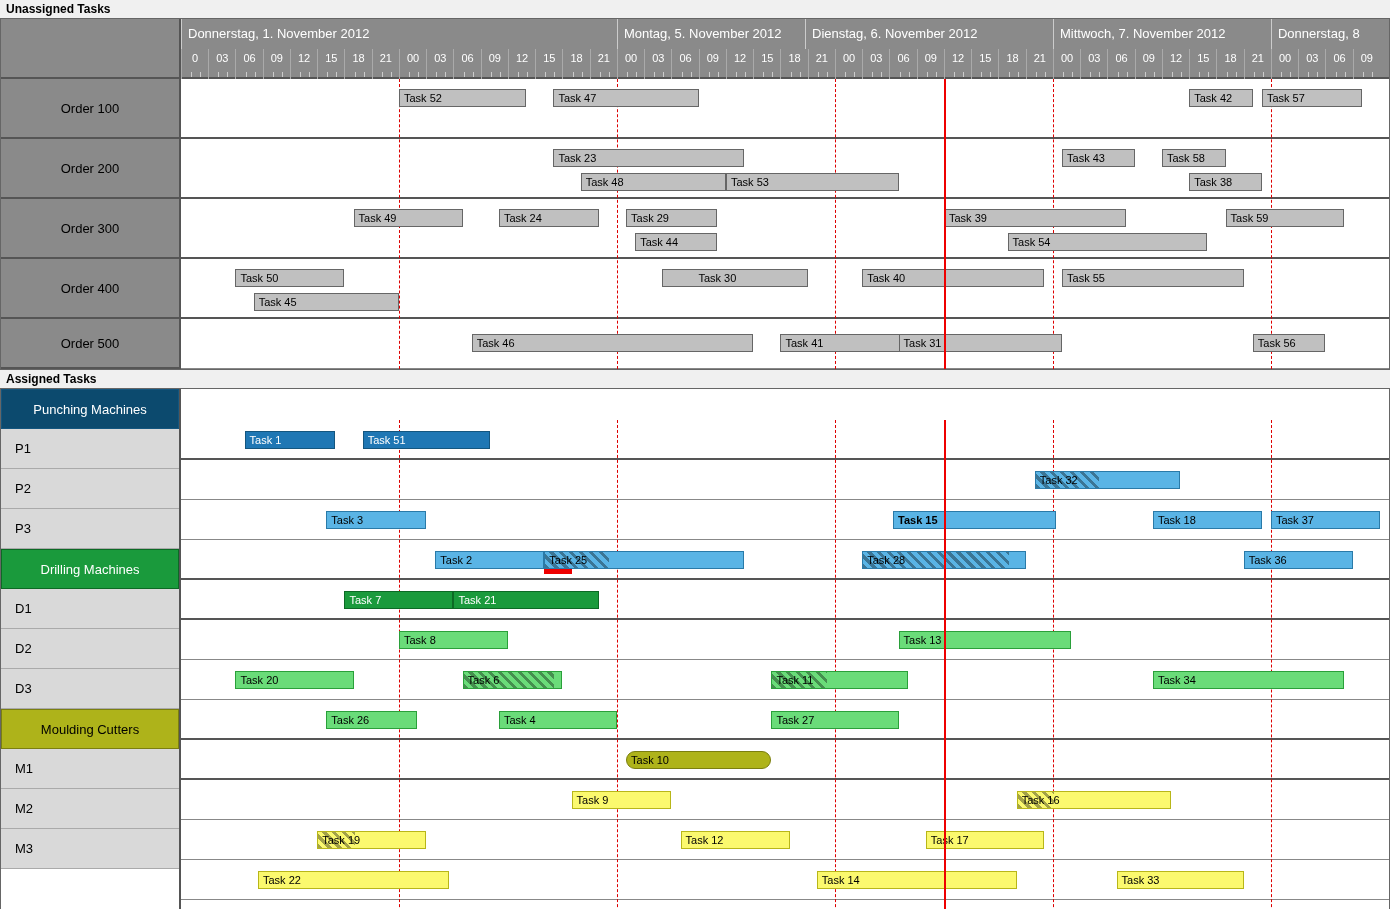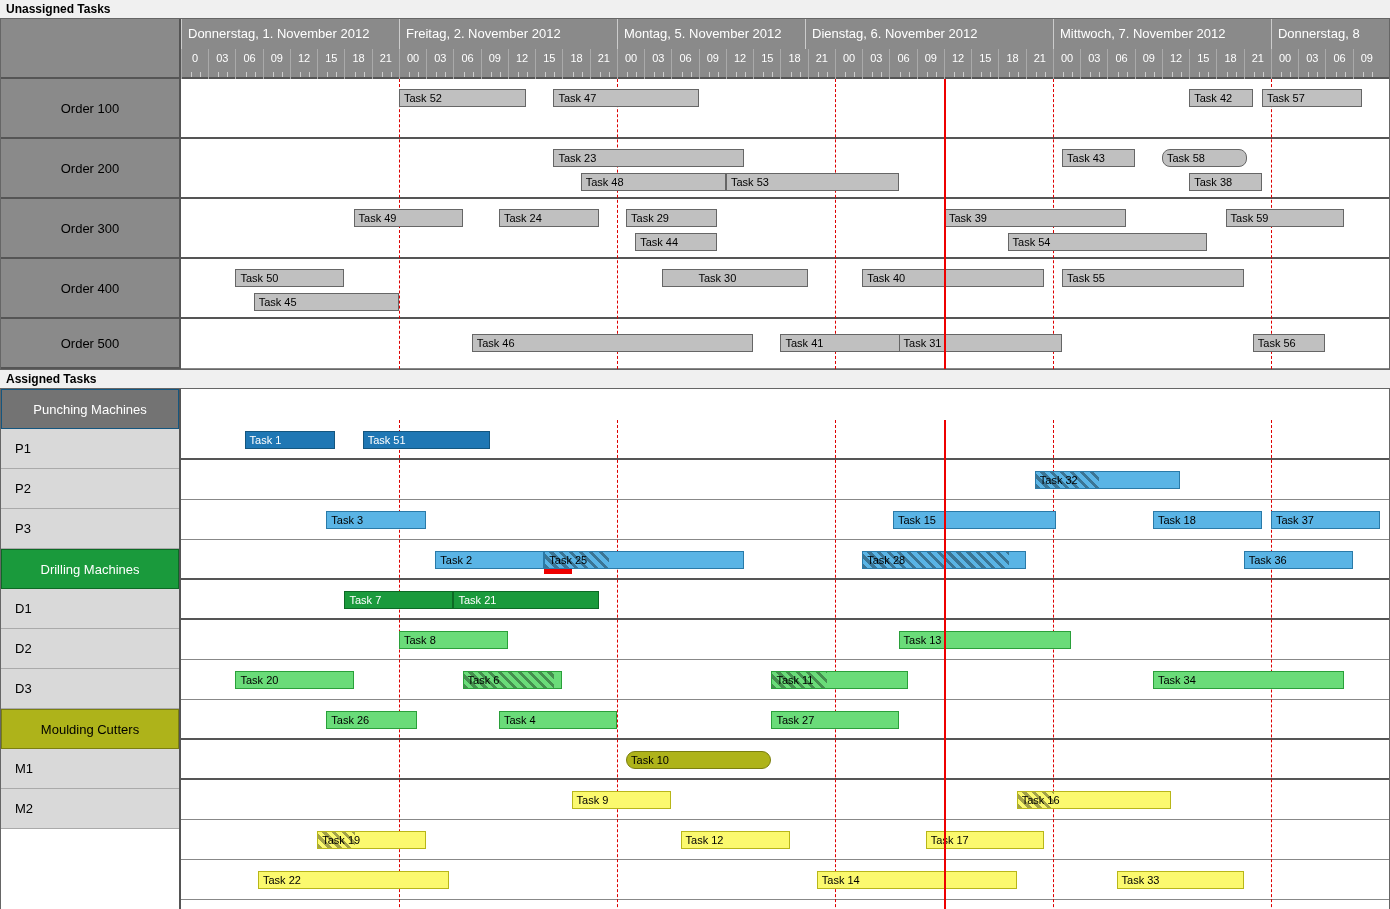--- a/index.html
+++ b/index.html
@@ -130,21 +130,21 @@
     position:absolute; top:0; bottom:0; left:0;
     background: repeating-linear-gradient(45deg, rgba(0,0,0,0.35) 0, rgba(0,0,0,0.35) 3px, transparent 3px, transparent 7px);
   }
   
   .aleft-row {
     display:flex; align-items:center; padding-left:14px;
     border-bottom:1px solid #aaa; font-size:13px;
   }
   .aleft-row.h40 { height: 40px; }
   .aleft-row.group { justify-content:center; font-size:13px; padding-left:0;}
-  .aleft-row.group.blue  { background:#737373; color:#fff; border:1px solid #14567f;}
+  .aleft-row.group.blue  { background:#0c4a6e; color:#fff; border:1px solid #14567f;}
   .aleft-row.group.green { background:#1a9a3c; color:#fff; border:1px solid #0c6a25;}
   .aleft-row.group.olive { background:#aeb31a; color:#000; border:1px solid #7b7f10;}
   .aleft-row.res { background:#d9d9d9; }
   .redbar {
     position:absolute; height:5px; background:#e00; z-index:4;
   }
 </style>
 </head>
 <body>
 
@@ -156,21 +156,20 @@
         <div class="left-row h60" style="height: 60px;">Order 100</div>
         <div class="left-row h60" style="height: 60px;">Order 200</div>
         <div class="left-row h60" style="height: 60px;">Order 300</div>
         <div class="left-row h60" style="height: 60px;">Order 400</div>
         <div class="left-row h50" style="height: 50px;">Order 500</div>
       </div>
   </div>
   <div class="right-col">
     <div class="right-header" id="time-header-1">
         <div class="day-hdr" style="left: 0px; width: 217.992px;">Donnerstag, 1. November 2012</div>
-        <div class="day-hdr" style="left: 217.992px; width: 217.992px;">Freitag, 2. November 2012</div>
         <div class="day-hdr" style="left: 435.984px; width: 217.992px;">Montag, 5. November 2012</div>
         <div class="day-hdr" style="left: 624px; width: 217.992px;">Dienstag, 6. November 2012</div>
         <div class="day-hdr" style="left: 871.968px; width: 217.992px;">Mittwoch, 7. November 2012</div>
         <div class="day-hdr" style="left: 1089.96px; width: 217.992px;">Donnerstag, 8</div>
         <div class="hour-hdr" style="left: 0px; width: 27.249px;">0<div class="hour-tick" style="left: 9.083px;"></div><div class="hour-tick" style="left: 18.166px;"></div></div>
         <div class="hour-hdr" style="left: 27.249px; width: 27.249px;">03<div class="hour-tick" style="left: 9.083px;"></div><div class="hour-tick" style="left: 18.166px;"></div></div>
         <div class="hour-hdr" style="left: 54.498px; width: 27.249px;">06<div class="hour-tick" style="left: 9.083px;"></div><div class="hour-tick" style="left: 18.166px;"></div></div>
         <div class="hour-hdr" style="left: 81.747px; width: 27.249px;">09<div class="hour-tick" style="left: 9.083px;"></div><div class="hour-tick" style="left: 18.166px;"></div></div>
         <div class="hour-hdr" style="left: 108.996px; width: 27.249px;">12<div class="hour-tick" style="left: 9.083px;"></div><div class="hour-tick" style="left: 18.166px;"></div></div>
         <div class="hour-hdr" style="left: 136.245px; width: 27.249px;">15<div class="hour-tick" style="left: 9.083px;"></div><div class="hour-tick" style="left: 18.166px;"></div></div>
@@ -224,21 +223,21 @@
         <div class="vline" style="left: 653.976px;"></div>
         <div class="vline" style="left: 871.968px;"></div>
         <div class="vline" style="left: 1089.96px;"></div>
         <div class="nowline" style="left: 762.972px;"></div>
         <div class="task gray" style="top: 10px; left: 217.992px; width: 127.162px;">Task 52</div>
         <div class="task gray" style="top: 10px; left: 372.403px; width: 145.328px;">Task 47</div>
         <div class="task gray" style="top: 10px; left: 1008.21px; width: 63.581px;">Task 42</div>
         <div class="task gray" style="top: 10px; left: 1080.88px; width: 99.913px;">Task 57</div>
         <div class="task gray" style="top: 70px; left: 372.403px; width: 190.743px;">Task 23</div>
         <div class="task gray" style="top: 70px; left: 881.051px; width: 72.664px;">Task 43</div>
-        <div class="task gray" style="top: 70px; left: 980.964px; width: 85px; border-radius: 8px;">Task 58</div>
+        <div class="task gray" style="top: 70px; left: 980.964px; width: 64px;">Task 58</div>
         <div class="task gray" style="top: 94px; left: 399.652px; width: 145.328px;">Task 48</div>
         <div class="task gray" style="top: 94px; left: 544.98px; width: 172.577px;">Task 53</div>
         <div class="task gray" style="top: 94px; left: 1008.21px; width: 72.664px;">Task 38</div>
         <div class="task gray" style="top: 130px; left: 172.577px; width: 108.996px;">Task 49</div>
         <div class="task gray" style="top: 130px; left: 317.905px; width: 99.913px;">Task 24</div>
         <div class="task gray" style="top: 130px; left: 445.067px; width: 90.83px;">Task 29</div>
         <div class="task gray" style="top: 130px; left: 762.972px; width: 181.66px;">Task 39</div>
         <div class="task gray" style="top: 130px; left: 1044.55px; width: 118.079px;">Task 59</div>
         <div class="task gray" style="top: 154px; left: 454.15px; width: 81.747px;">Task 44</div>
         <div class="task gray" style="top: 154px; left: 826.553px; width: 199.826px;">Task 54</div>
@@ -262,20 +261,21 @@
       <div class="aleft-row h40 res">P1</div>
       <div class="aleft-row h40 res">P2</div>
       <div class="aleft-row h40 res">P3</div>
       <div class="aleft-row h40 group green">Drilling Machines</div>
       <div class="aleft-row h40 res">D1</div>
       <div class="aleft-row h40 res">D2</div>
       <div class="aleft-row h40 res">D3</div>
       <div class="aleft-row h40 group olive">Moulding Cutters</div>
       <div class="aleft-row h40 res">M1</div>
       <div class="aleft-row h40 res">M2</div>
+      <div class="aleft-row h40 res">M3</div>
     </div>
   <div class="right-col">
     <div class="timeline-body" id="assigned-body" style="height: 552px; margin-top: 31px;">
         <div class="row h40 sep"></div>
         <div class="row h40"></div>
         <div class="row h40"></div>
         <div class="row h40 sep"></div>
         <div class="row h40 sep"></div>
         <div class="row h40"></div>
         <div class="row h40"></div>
@@ -287,21 +287,21 @@
         <div class="vline" style="left: 217.992px;"></div>
         <div class="vline" style="left: 435.984px;"></div>
         <div class="vline" style="left: 653.976px;"></div>
         <div class="vline" style="left: 871.968px;"></div>
         <div class="vline" style="left: 1089.96px;"></div>
         <div class="nowline" style="left: 762.972px;"></div>
         <div class="task blue" style="top: 11px; left: 63.581px; width: 90.83px;"><span style="position: relative;">Task 1</span></div>
         <div class="task blue" style="top: 11px; left: 181.66px; width: 127.162px;"><span style="position: relative;">Task 51</span></div>
         <div class="task lblue" style="top: 51px; left: 853.802px; width: 145.328px;"><div class="hatch" style="width: 63.581px;"></div><span style="position: relative;">Task 32</span></div>
         <div class="task lblue" style="top: 91px; left: 145.328px; width: 99.913px;"><span style="position: relative;">Task 3</span></div>
-        <div class="task lblue" style="top: 91px; left: 712px; width: 163.494px;"><span style="position: relative;">Task 15</span></div>
+        <div class="task lblue" style="top: 91px; left: 712px; width: 163.494px; font-weight: bold;"><span style="position: relative;">Task 15</span></div>
         <div class="task lblue" style="top: 91px; left: 971.881px; width: 108.996px;"><span style="position: relative;">Task 18</span></div>
         <div class="task lblue" style="top: 91px; left: 1089.96px; width: 108.996px;"><span style="position: relative;">Task 37</span></div>
         <div class="task lblue" style="top: 131px; left: 254.324px; width: 108.996px;"><span style="position: relative;">Task 2</span></div>
         <div class="task lblue" style="top: 131px; left: 363.32px; width: 199.826px;"><div class="hatch" style="width: 63.581px;"></div><span style="position: relative;">Task 25</span></div>
         <div class="task lblue" style="top: 131px; left: 681.225px; width: 163.494px;"><div class="hatch" style="width: 145.328px;"></div><span style="position: relative;">Task 28</span></div>
         <div class="task lblue" style="top: 131px; left: 1062.71px; width: 108.996px;"><span style="position: relative;">Task 36</span></div>
         <div class="task green" style="top: 171px; left: 163.494px; width: 108.996px;"><span style="position: relative;">Task 7</span></div>
         <div class="task green" style="top: 171px; left: 272.49px; width: 145.328px;"><span style="position: relative;">Task 21</span></div>
         <div class="task lgreen" style="top: 211px; left: 217.992px; width: 108.996px;"><span style="position: relative;">Task 8</span></div>
         <div class="task lgreen" style="top: 211px; left: 717.557px; width: 172.577px;"><span style="position: relative;">Task 13</span></div>

